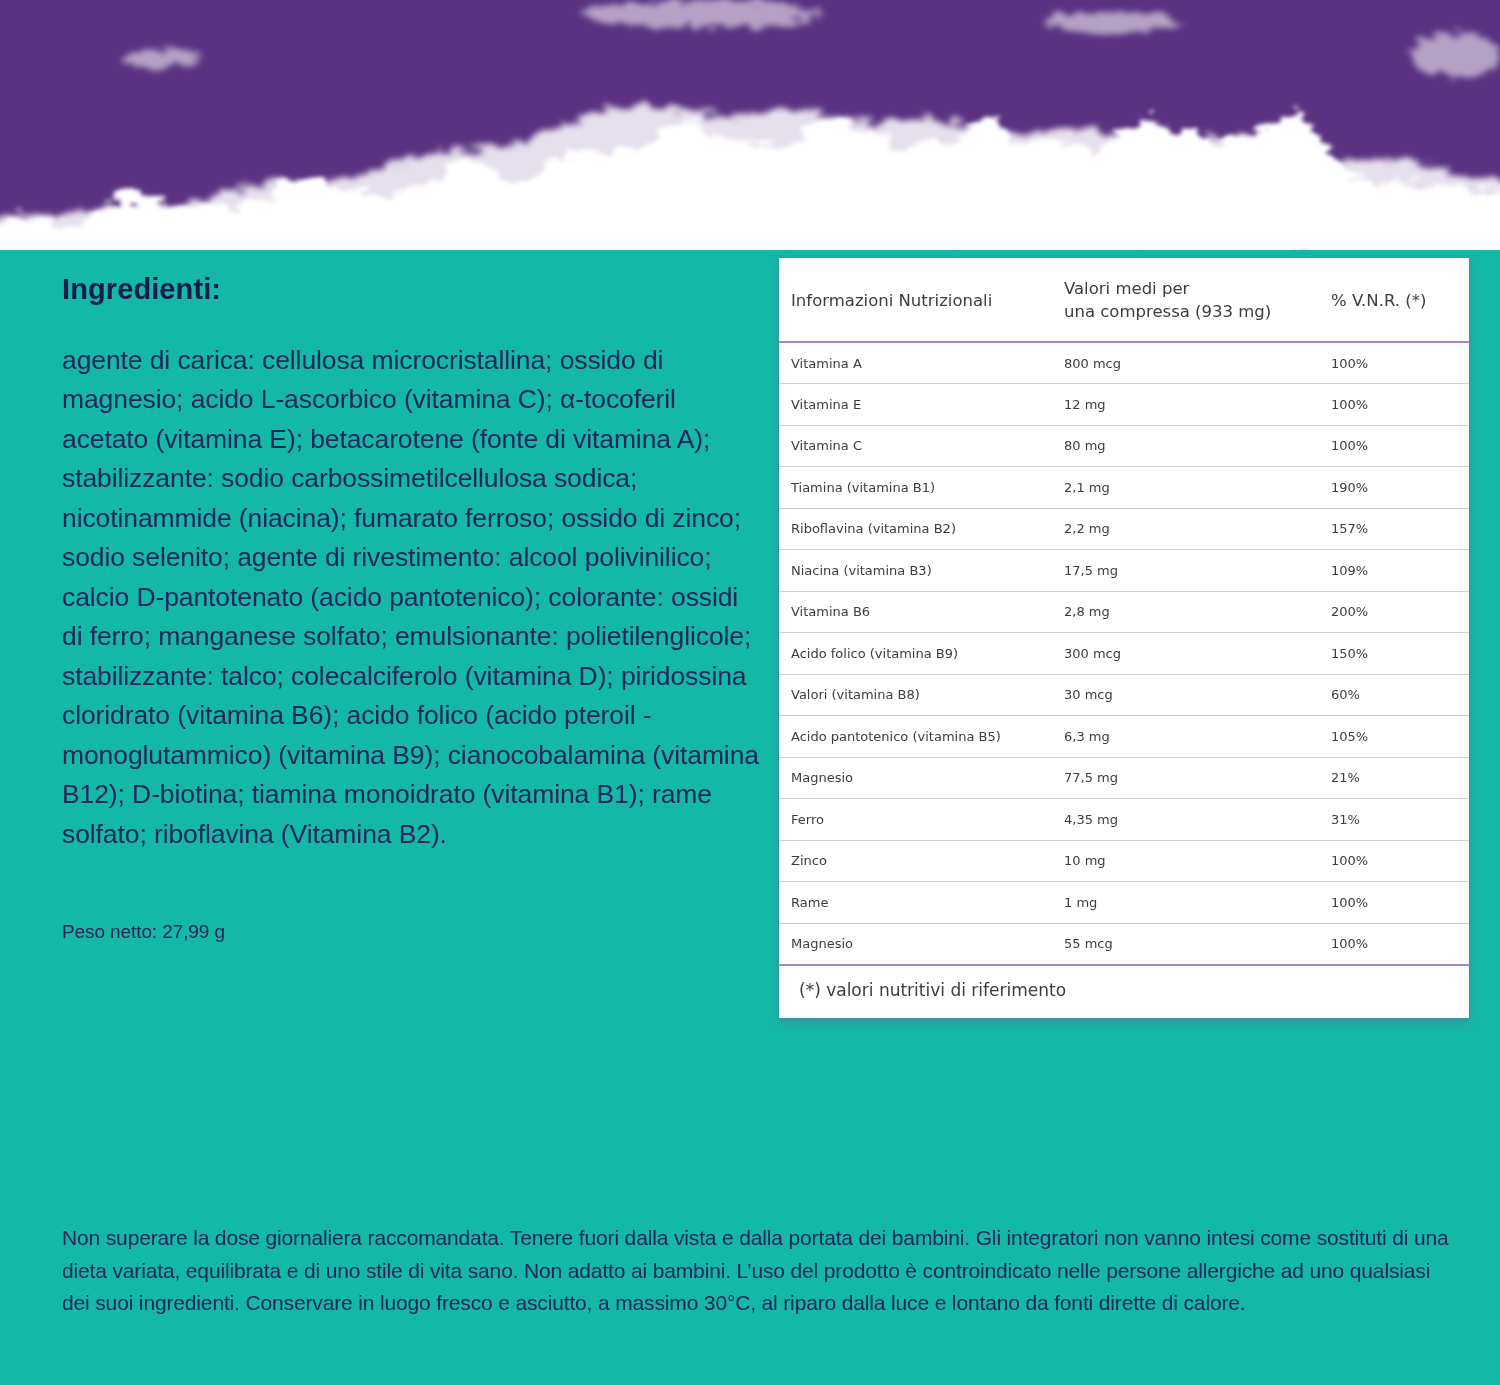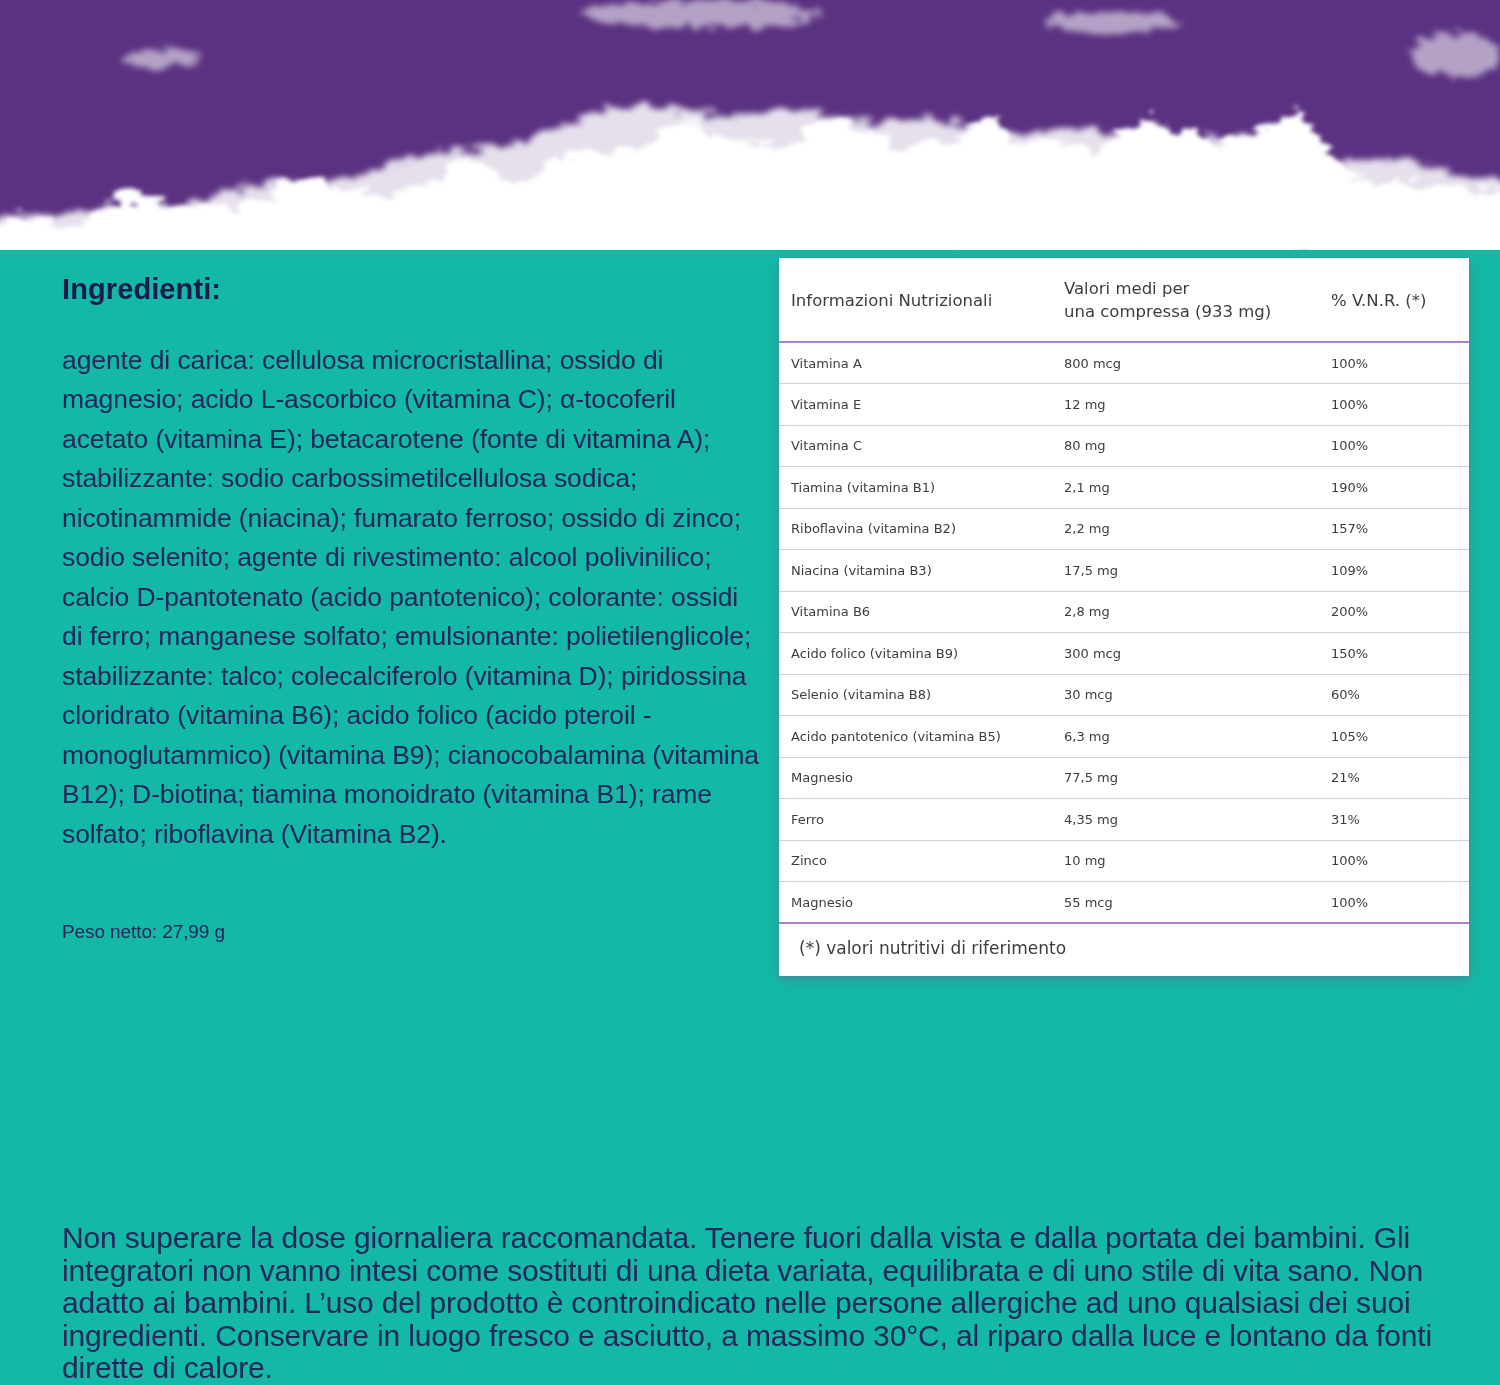--- a/index.html
+++ b/index.html
@@ -124,21 +124,21 @@
     padding: 14px 20px 18px 20px;
     line-height: 1.2;
   }
 
   
   #warning-block {
     position: absolute;
     left: 62px;
     top: 1222px;
     width: 1390px;
-    font-size: 30px;
+    font-size: 21px;
     line-height: 32.5px;
     color: #22275C;
     letter-spacing: -0.15px;
   }
 </style>
 </head>
 <body>
 
 <div id="page">
 
@@ -268,21 +268,21 @@
             <td class="col-name">Vitamina B6</td>
             <td class="col-value">2,8 mg</td>
             <td class="col-vnr">200%</td>
           </tr>
           <tr>
             <td class="col-name">Acido folico (vitamina B9)</td>
             <td class="col-value">300 mcg</td>
             <td class="col-vnr">150%</td>
           </tr>
           <tr>
-            <td class="col-name">Selenio (vitamina B8)</td>
+            <td class="col-name">Valori (vitamina B8)</td>
             <td class="col-value">30 mcg</td>
             <td class="col-vnr">60%</td>
           </tr>
           <tr>
             <td class="col-name">Acido pantotenico (vitamina B5)</td>
             <td class="col-value">6,3 mg</td>
             <td class="col-vnr">105%</td>
           </tr>
           <tr>
             <td class="col-name">Magnesio</td>
@@ -290,20 +290,25 @@
             <td class="col-vnr">21%</td>
           </tr>
           <tr>
             <td class="col-name">Ferro</td>
             <td class="col-value">4,35 mg</td>
             <td class="col-vnr">31%</td>
           </tr>
           <tr>
             <td class="col-name">Zinco</td>
             <td class="col-value">10 mg</td>
+            <td class="col-vnr">100%</td>
+          </tr>
+          <tr>
+            <td class="col-name">Rame</td>
+            <td class="col-value">1 mg</td>
             <td class="col-vnr">100%</td>
           </tr>
           <tr>
             <td class="col-name">Magnesio</td>
             <td class="col-value">55 mcg</td>
             <td class="col-vnr">100%</td>
           </tr>
         </tbody>
     </table>
     <div id="table-footnote">(*) valori nutritivi di riferimento</div>

